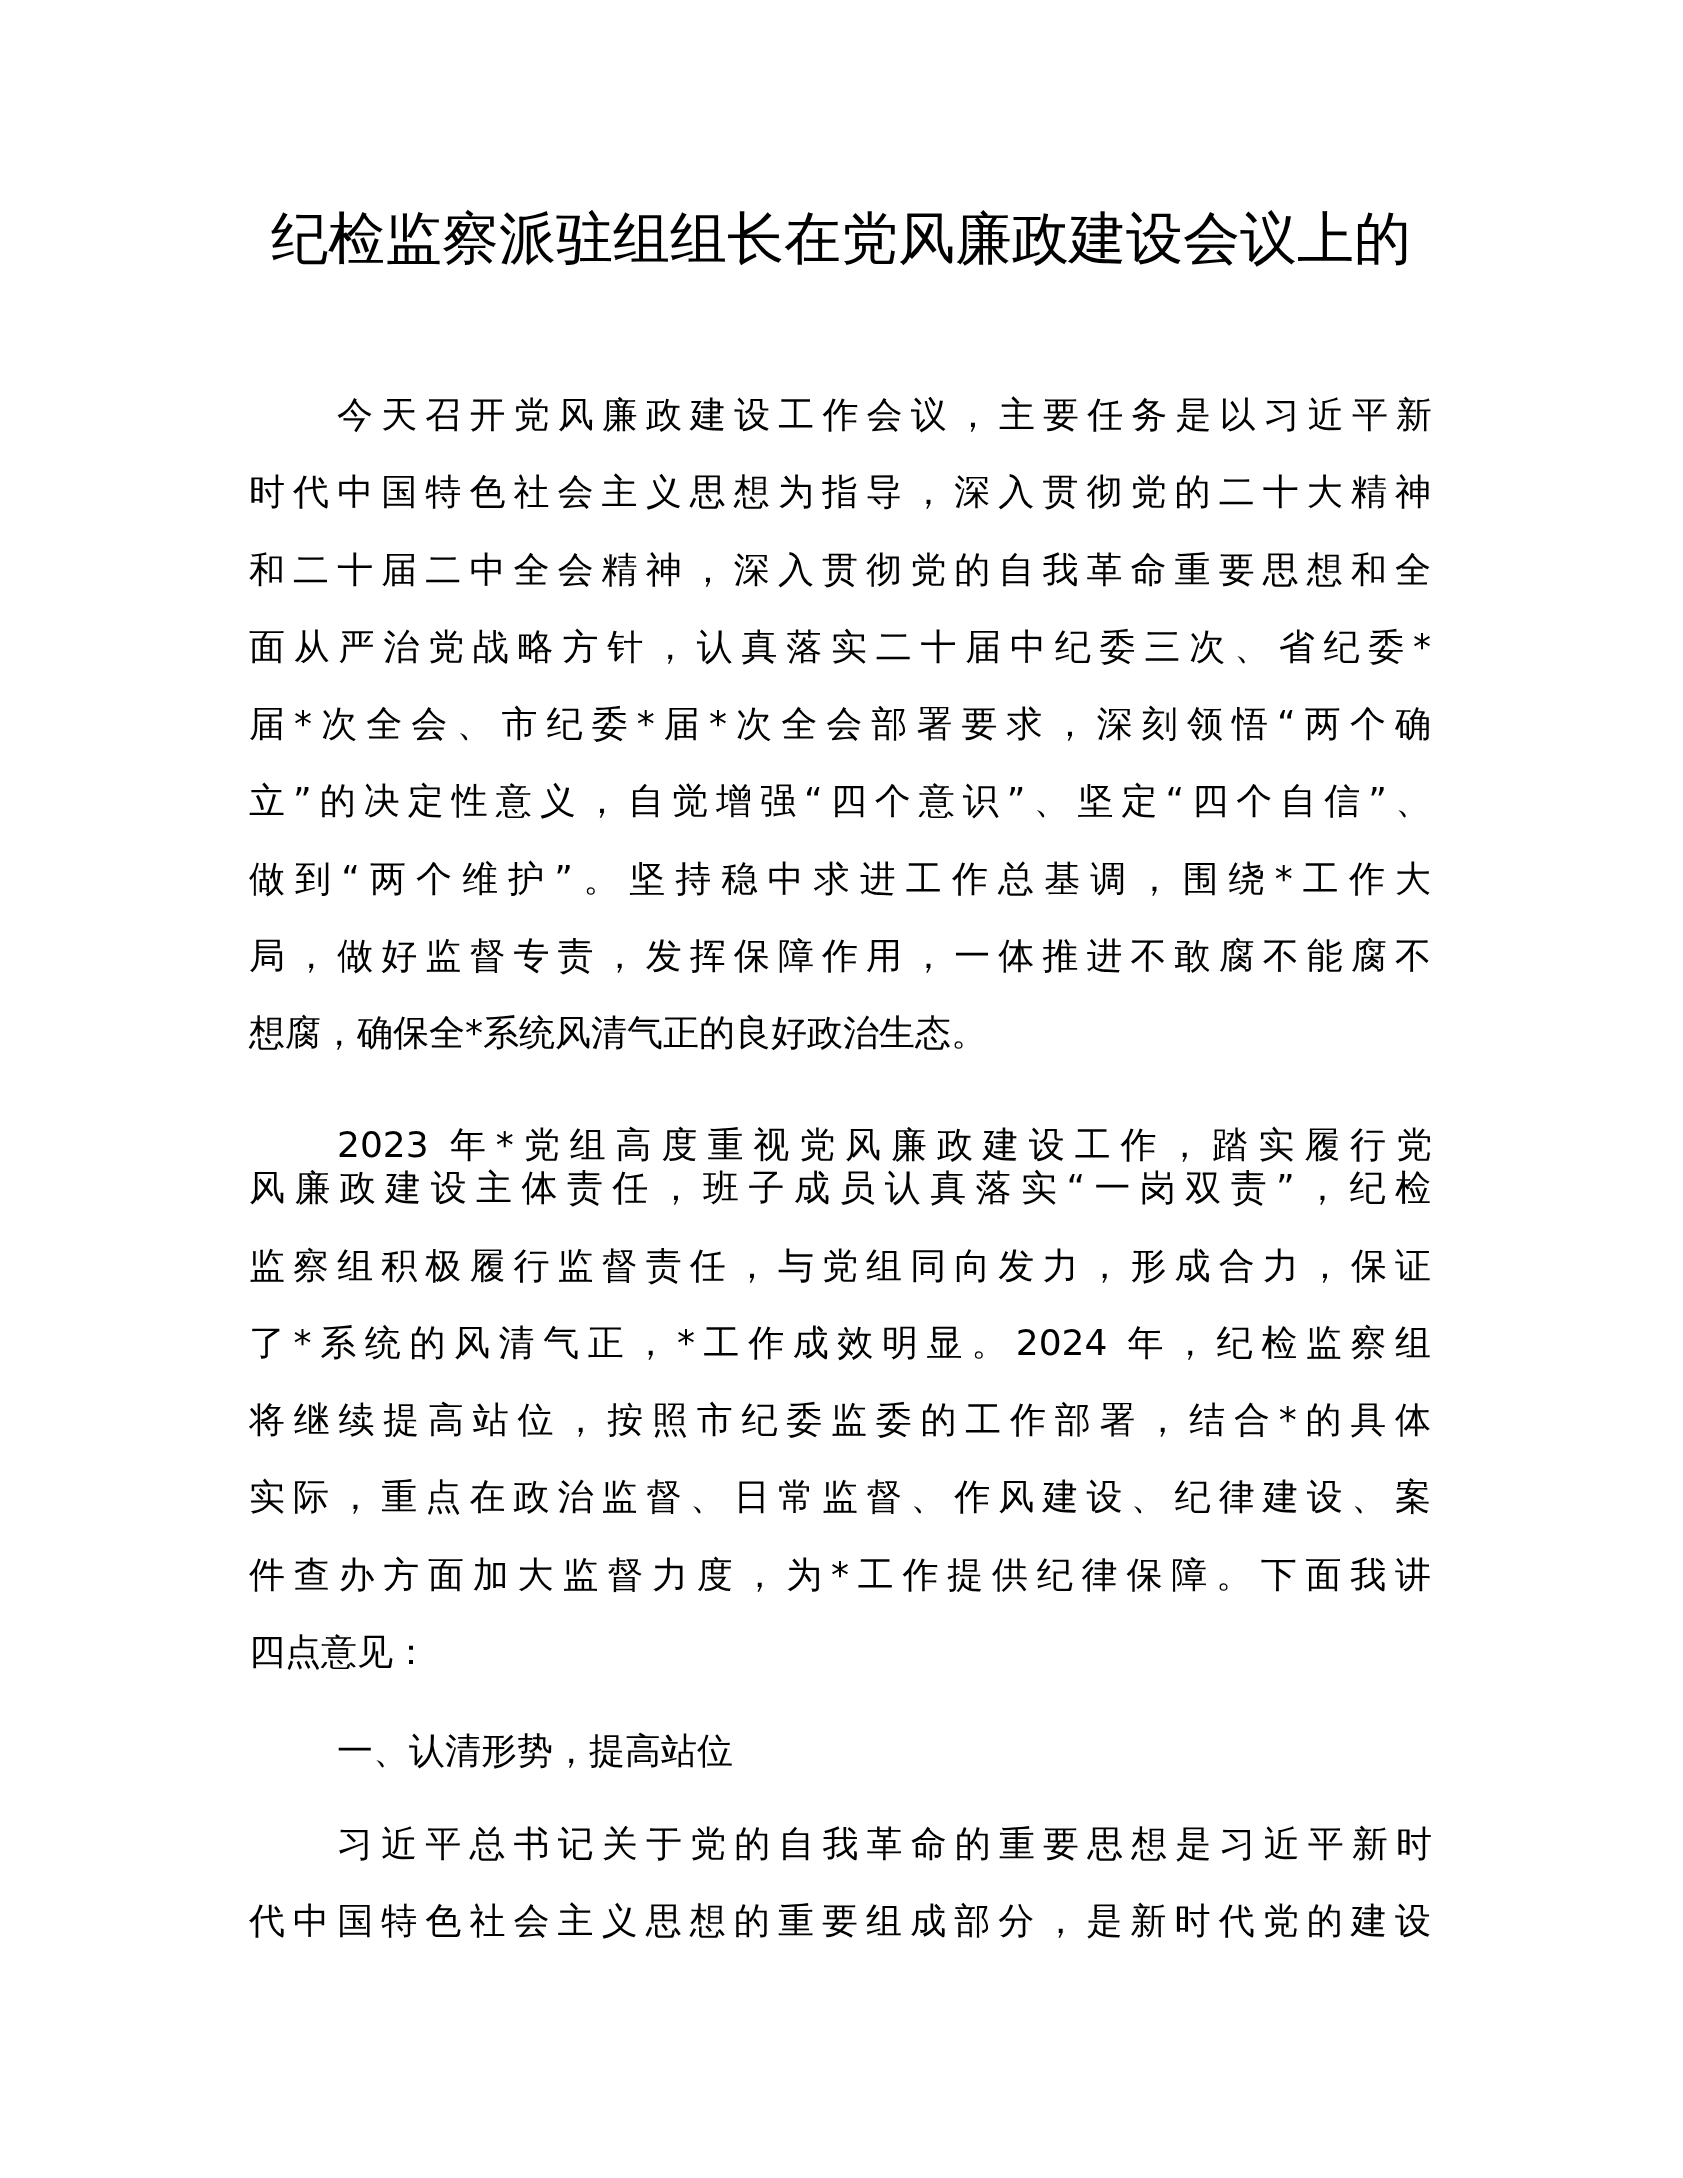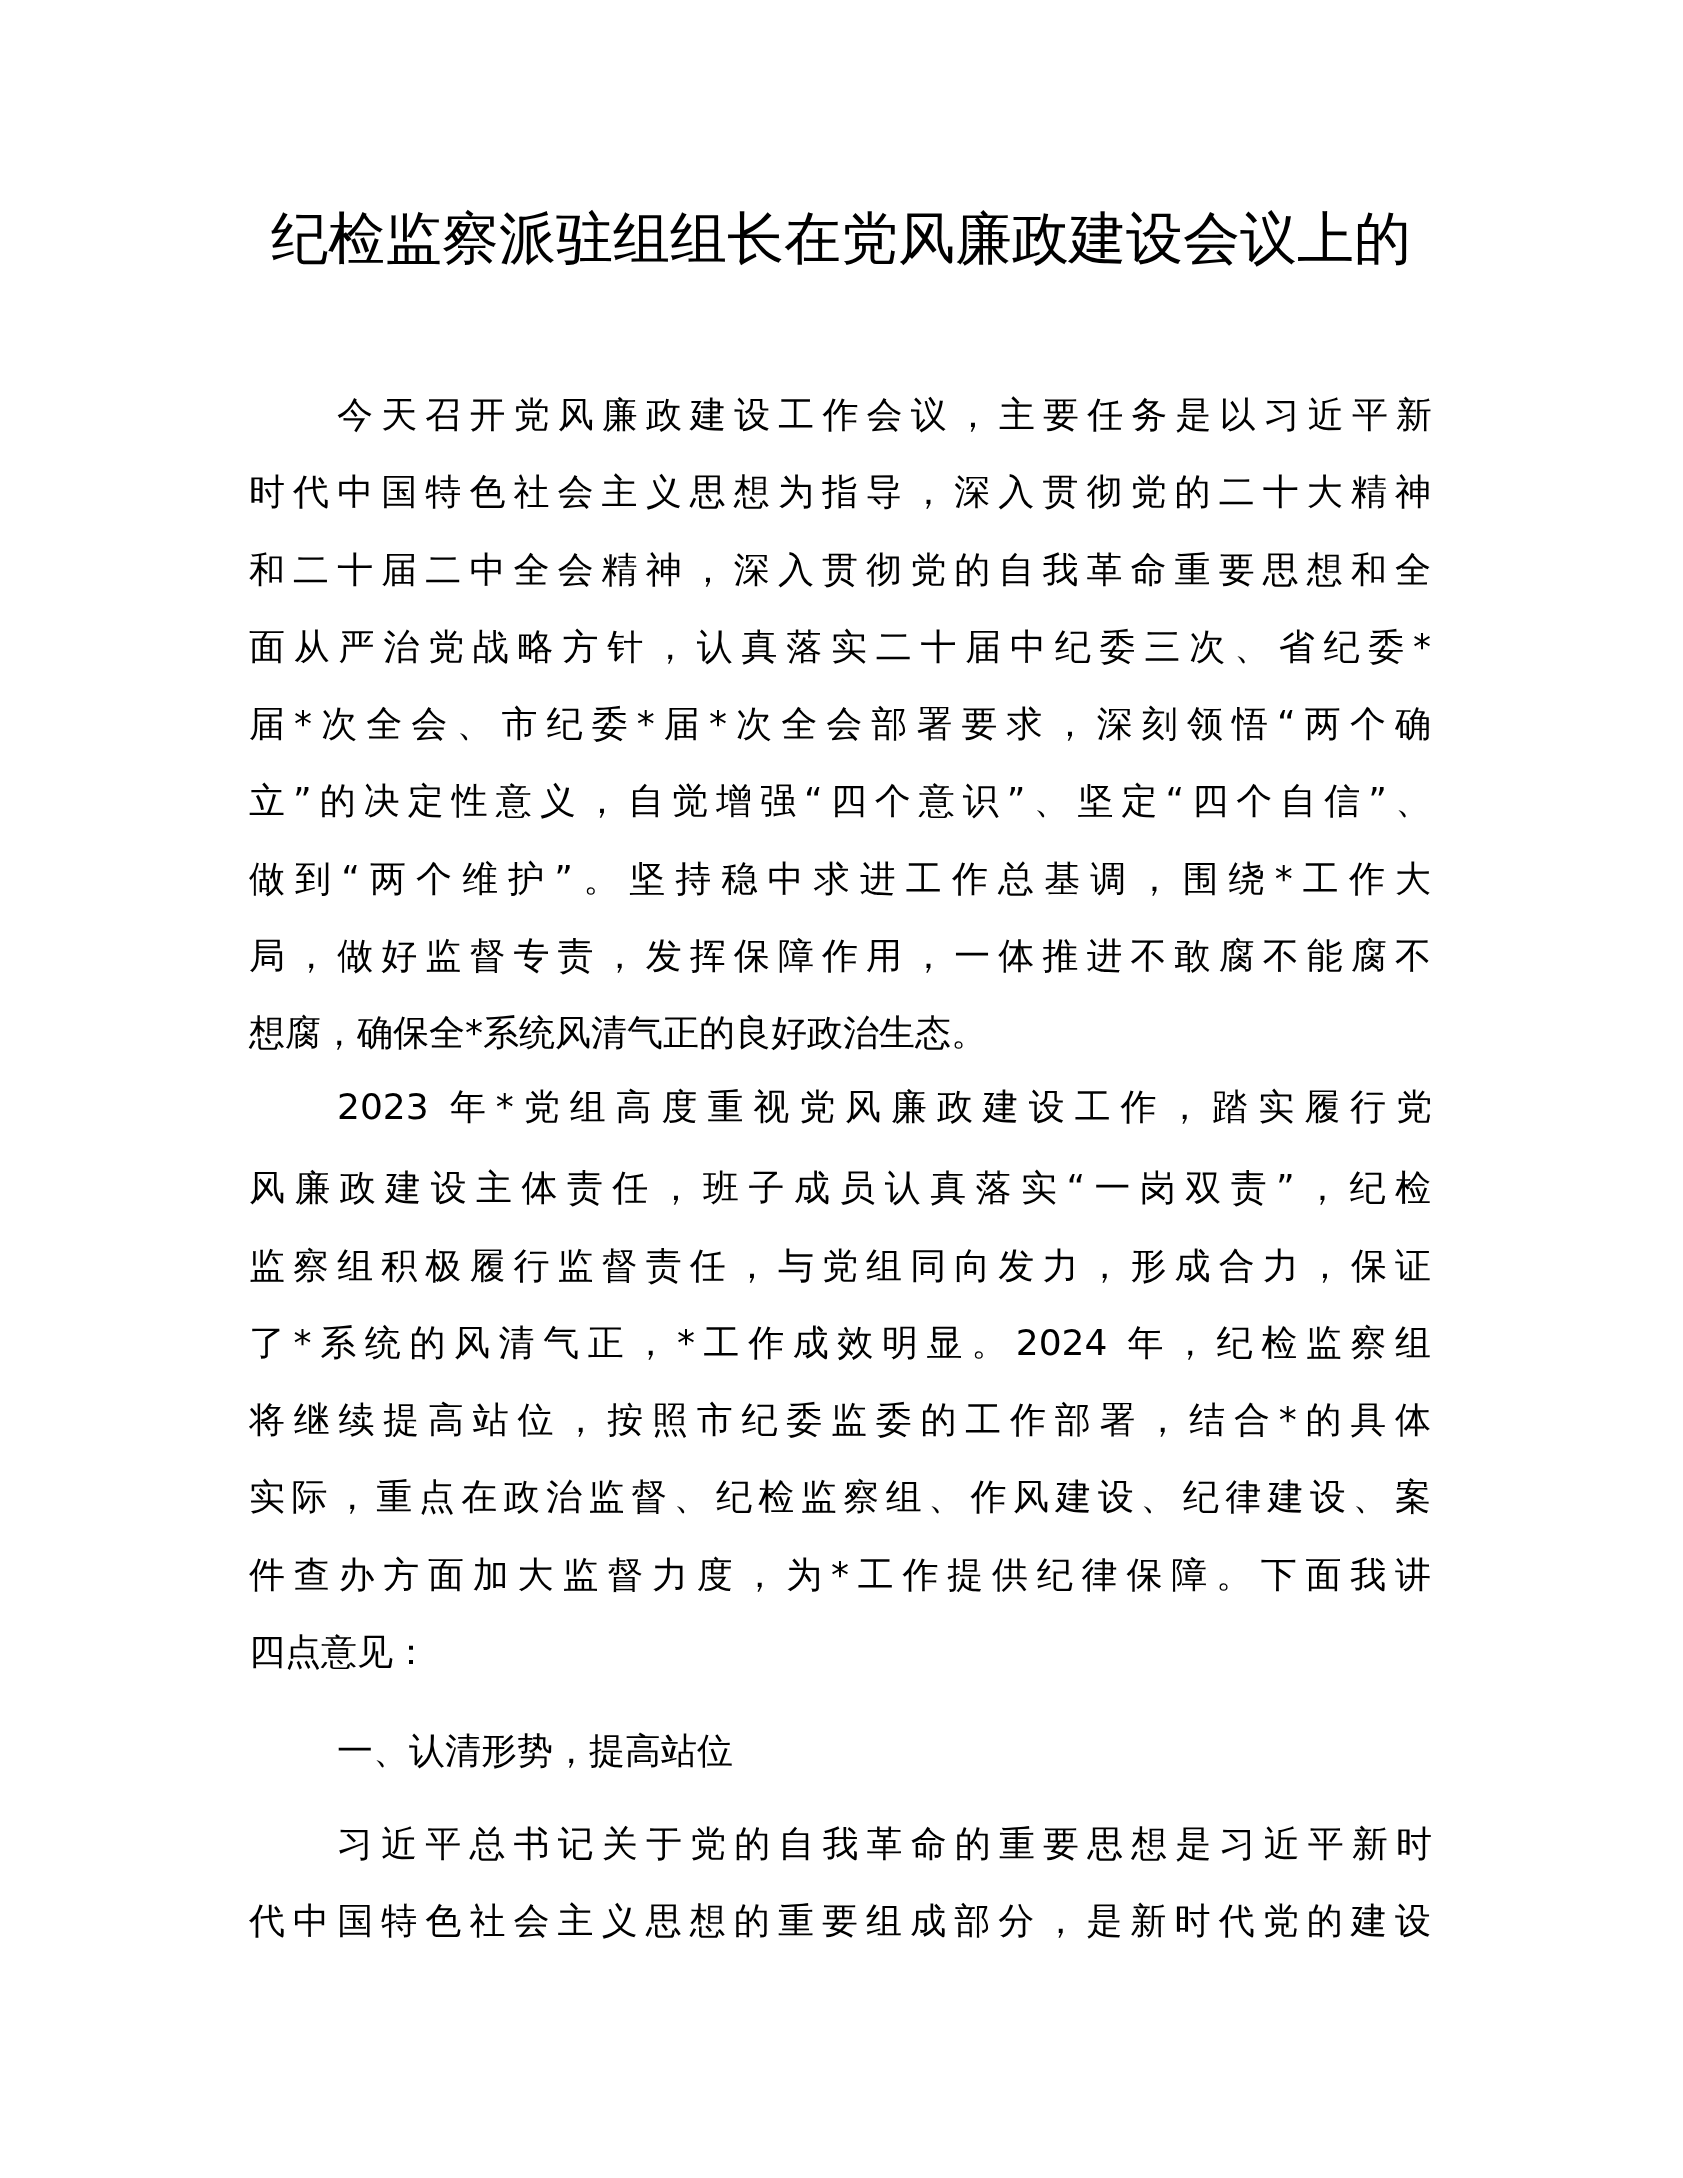--- a/index.html
+++ b/index.html
@@ -26,26 +26,26 @@
     <div class="line" style="top:531px">和二十届二中全会精神，深入贯彻党的自我革命重要思想和全</div>
     <div class="line" style="top:608px">面从严治党战略方针，认真落实二十届中纪委三次、省纪委*</div>
     <div class="line" style="top:685px">届*次全会、市纪委*届*次全会部署要求，深刻领悟“两个确</div>
     <div class="line" style="top:762px">立”的决定性意义，自觉增强“四个意识”、坚定“四个自信”、</div>
     <div class="line" style="top:840px">做到“两个维护”。坚持稳中求进工作总基调，围绕*工作大</div>
     <div class="line" style="top:917px">局，做好监督专责，发挥保障作用，一体推进不敢腐不能腐不</div>
     <div class="line last" style="top:994px">想腐，确保全*系统风清气正的良好政治生态。</div>
   </div>
 
   <div>
-    <div class="line indent" style="top:1068px">2023 年*党组高度重视党风廉政建设工作，踏实履行党</div>
+    <div class="line indent" style="top:1106px">2023 年*党组高度重视党风廉政建设工作，踏实履行党</div>
     <div class="line" style="top:1149px">风廉政建设主体责任，班子成员认真落实“一岗双责”，纪检</div>
     <div class="line" style="top:1227px">监察组积极履行监督责任，与党组同向发力，形成合力，保证</div>
     <div class="line" style="top:1304px">了*系统的风清气正，*工作成效明显。2024 年，纪检监察组</div>
     <div class="line" style="top:1381px">将继续提高站位，按照市纪委监委的工作部署，结合*的具体</div>
-    <div class="line" style="top:1458px">实际，重点在政治监督、纪检监察组、作风建设、纪律建设、案</div>
+    <div class="line" style="top:1458px">实际，重点在政治监督、日常监督、作风建设、纪律建设、案</div>
     <div class="line" style="top:1536px">件查办方面加大监督力度，为*工作提供纪律保障。下面我讲</div>
     <div class="line last" style="top:1613px">四点意见：</div>
   </div>
 
   <div class="line indent last" style="top:1712px">一、认清形势，提高站位</div>
 
   <div>
     <div class="line indent" style="top:1805px">习近平总书记关于党的自我革命的重要思想是习近平新时</div>
     <div class="line" style="top:1882px">代中国特色社会主义思想的重要组成部分，是新时代党的建设</div>
   </div>

